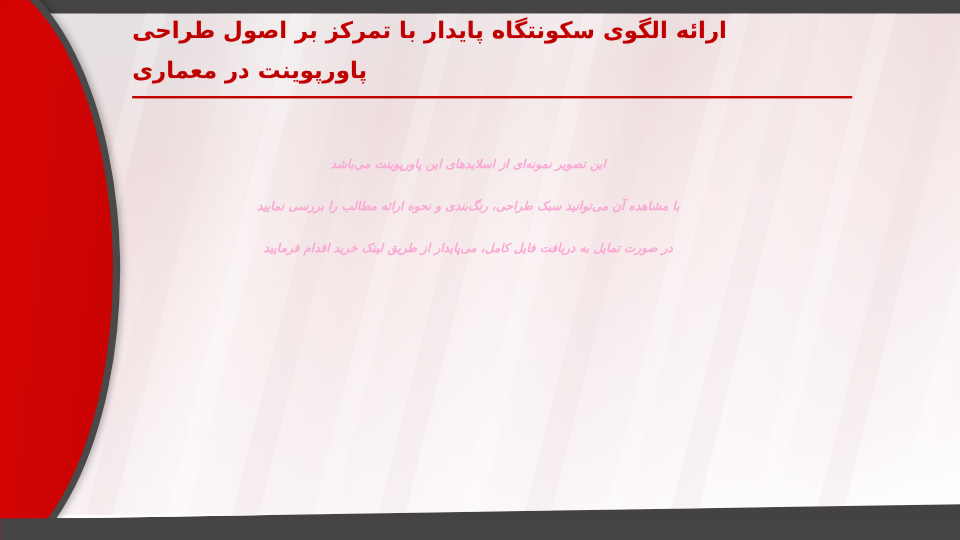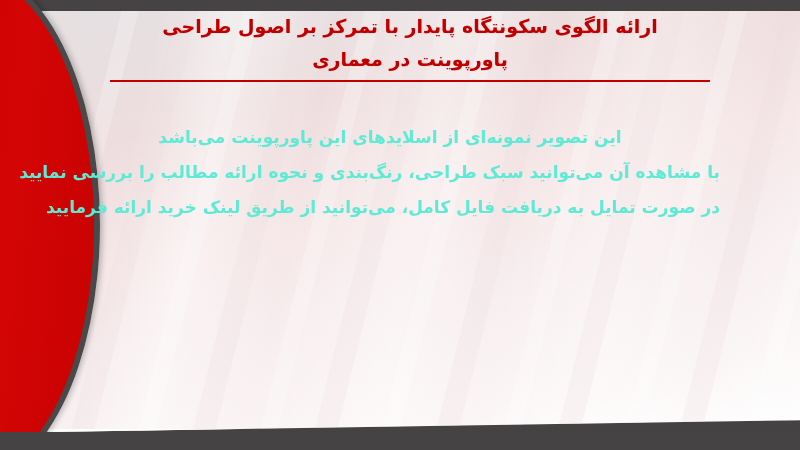--- a/index.html
+++ b/index.html
@@ -85,21 +85,21 @@
     box-sizing: border-box;
     box-shadow: 2px 0 6px rgba(0,0,0,0.28);
   }
 
   
   .title-block {
     position: absolute;
     top: 10px;
     left: 110px;
     width: 600px;
-    text-align: center;
+    text-align: left;
   }
   .title-line {
     color: #c00000;
     font-size: 19px;
     font-weight: 700;
     line-height: 33px;
     white-space: nowrap;
     text-shadow: 0 0 1px rgba(192,0,0,0.25);
   }
   .title-rule {
@@ -111,25 +111,26 @@
 
   
   .body-block {
     position: absolute;
     top: 120px;
     left: 60px;
     width: 660px;
     text-align: center;
   }
   .body-line {
-    color: #5eead4;
-    font-size: 17px;
+    color: #f9a8d4;
+    font-size: 10px;
     font-weight: 700;
     line-height: 35px;
     white-space: nowrap;
+    font-style: italic;
   }
 </style>
 </head>
 <body>
 
 <div id="slide">
 
   <div class="frame-band frame-top"></div>
 
   <div class="panel">
@@ -141,17 +142,17 @@
 
   <div class="title-block">
     <div class="title-line">ارائه الگوی سکونتگاه پایدار با تمرکز بر اصول طراحی</div>
     <div class="title-line">پاورپوینت در معماری</div>
     <div class="title-rule"></div>
   </div>
 
   <div class="body-block">
     <div class="body-line">این تصویر نمونه‌ای از اسلایدهای این پاورپوینت می‌باشد</div>
     <div class="body-line">با مشاهده آن می‌توانید سبک طراحی، رنگ‌بندی و نحوه ارائه مطالب را بررسی نمایید</div>
-    <div class="body-line">در صورت تمایل به دریافت فایل کامل، می‌توانید از طریق لینک خرید ارائه فرمایید</div>
+    <div class="body-line">در صورت تمایل به دریافت فایل کامل، می‌پایدار از طریق لینک خرید اقدام فرمایید</div>
   </div>
 
   <div class="frame-band frame-bottom"></div>
 </div>
 
 </body></html>

